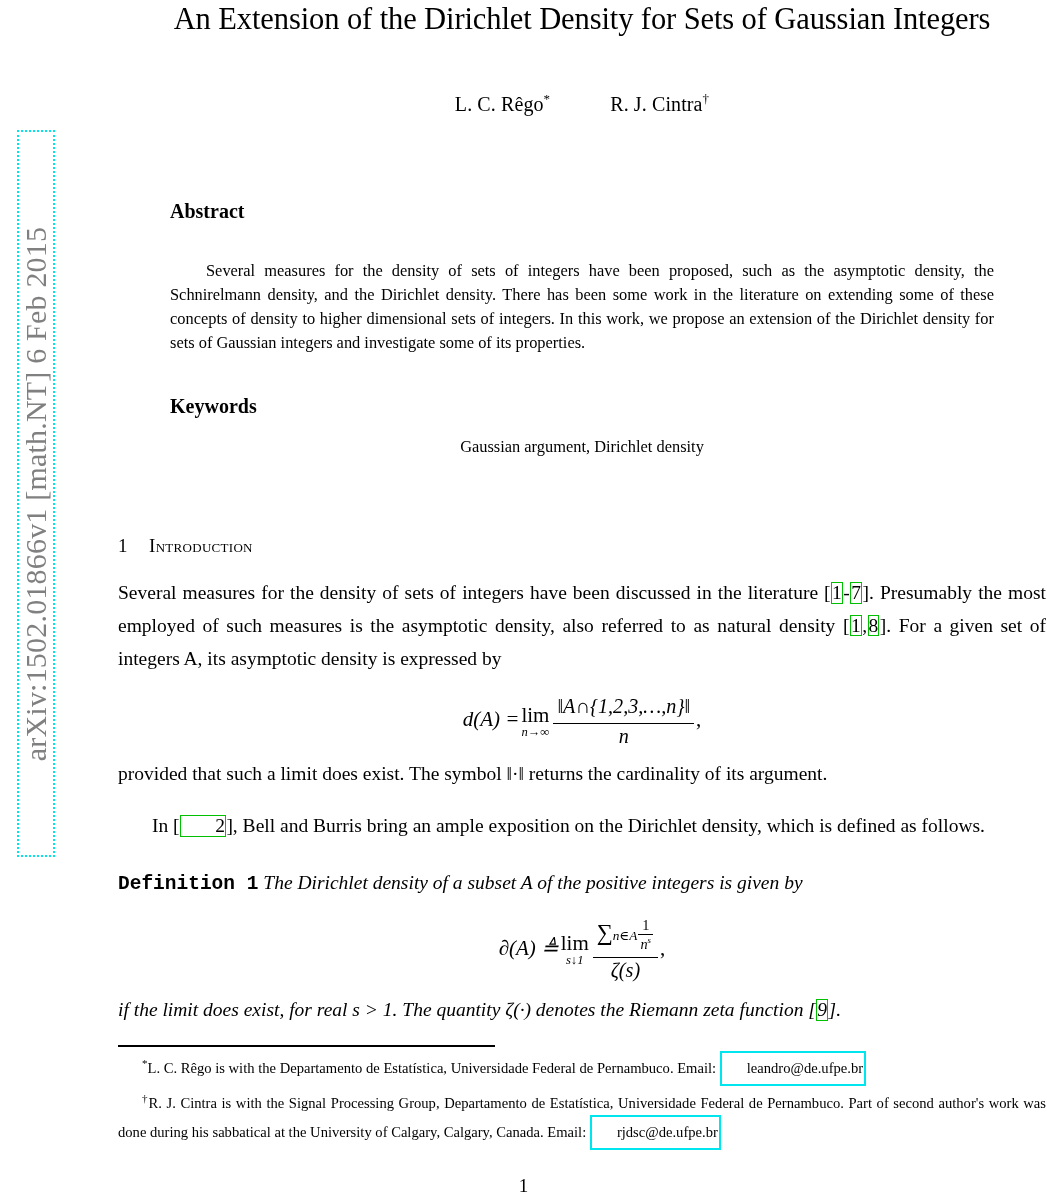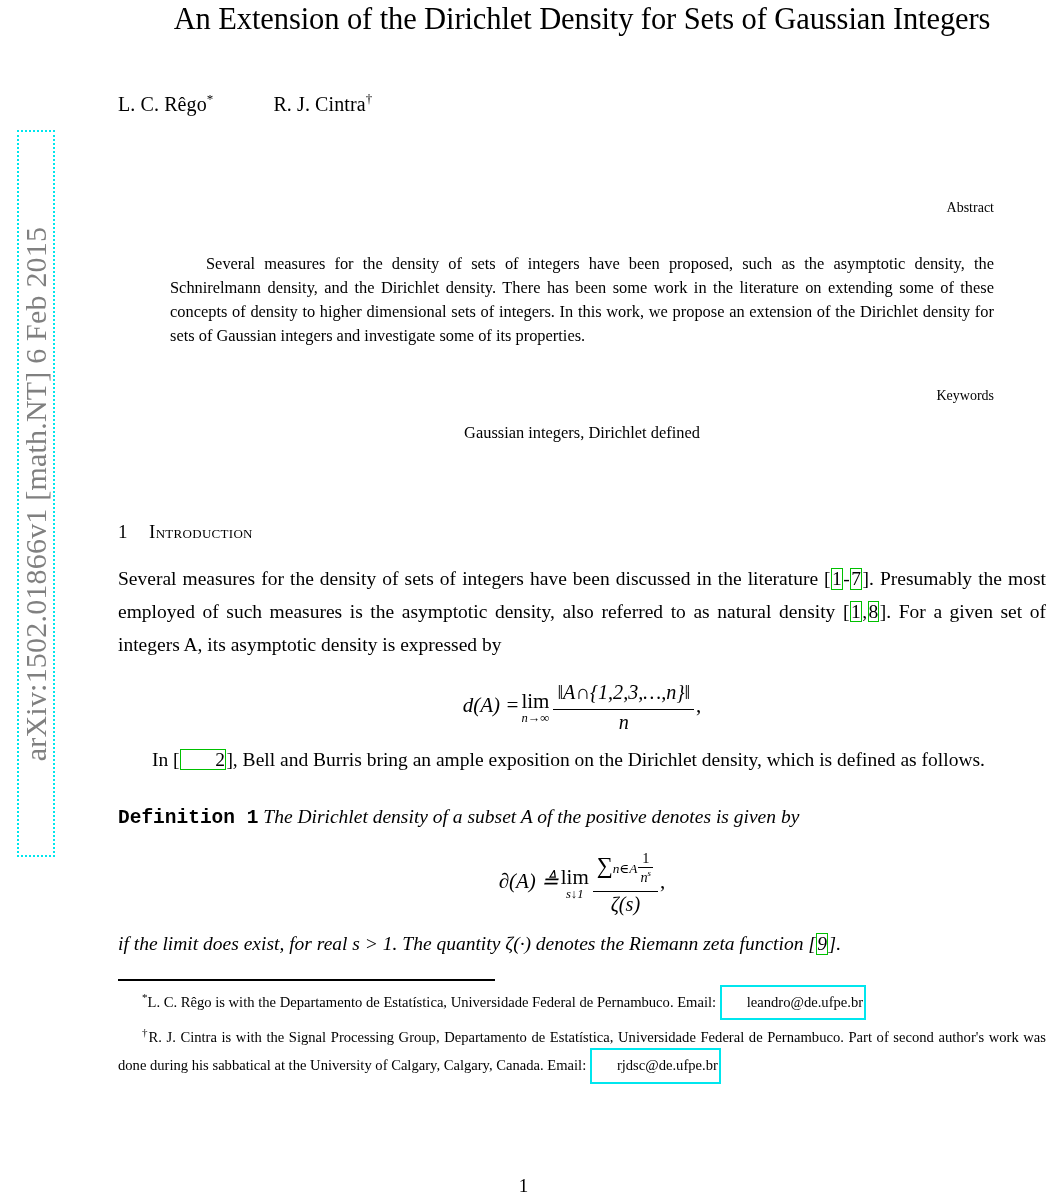--- a/index.html
+++ b/index.html
@@ -52,20 +52,21 @@
     font-size: 30.5px;
     text-align: center;
     margin: 0;
     padding-top: 2px;
     font-weight: normal;
     line-height: 1.15;
     letter-spacing: -0.1px;
   }
 
   #authors {
+    text-align: center;
     font-size: 20px;
     margin-top: 54px;
     letter-spacing: 0.1px;
   }
   #authors .author {
     display: inline-block;
   }
   #authors .gap {
     display: inline-block;
     width: 60px;
@@ -73,23 +74,23 @@
   .fn-mark {
     font-size: 13px;
     vertical-align: super;
   }
 
   
   #abstract-block {
     margin: 0 52px 0 52px;
   }
   .center-head {
-    text-align: right;
-    font-weight: normal;
-    font-size: 14px;
+    text-align: left;
+    font-weight: bold;
+    font-size: 20px;
   }
   #abstract-head { margin-top: 84px; }
   #abstract-body {
     margin-top: 36px;
     font-size: 16.4px;
     line-height: 1.47;
     text-align: justify;
     text-indent: 36px;
     hyphens: none;
   }
@@ -236,40 +237,41 @@
   <h1 id="title">An Extension of the Dirichlet Density for Sets of Gaussian Integers</h1>
 
   <div id="authors">
     <span class="author"><span>L. C. Rêgo</span><span class="fn-mark">*</span></span><span class="gap"></span><span class="author"><span>R. J. Cintra</span><span class="fn-mark">†</span></span>
   </div>
 
   <div id="abstract-block">
     <div id="abstract-head" class="center-head">Abstract</div>
     <div id="abstract-body">Several measures for the density of sets of integers have been proposed, such as the asymptotic density, the Schnirelmann density, and the Dirichlet density. There has been some work in the literature on extending some of these concepts of density to higher dimensional sets of integers. In this work, we propose an extension of the Dirichlet density for sets of Gaussian integers and investigate some of its properties.</div>
     <div id="keywords-head" class="center-head">Keywords</div>
-    <div id="keywords-body">Gaussian integers, Dirichlet defined</div>
+    <div id="keywords-body">Gaussian argument, Dirichlet density</div>
   </div>
 
   <div id="section-head">
     <span class="secnum">1</span>
     <span class="sectitle">Introduction</span>
   </div>
 
   <p class="para"><span>Several measures for the density of sets of integers have been discussed in the literature [</span><span class="cite-link">1</span><span>-</span><span class="cite-link">7</span><span>]. Presumably the most employed of such measures is the asymptotic density, also referred to as natural density [</span><span class="cite-link">1</span><span>,</span><span class="cite-link">8</span><span>]. For a given set of integers A, its asymptotic density is expressed by</span></p>
 
   <div class="eq">
     <span class="mi">d(A)  =</span><span class="lim"><span class="lim-op">lim</span><span class="lim-sub mi">n→∞</span></span><span class="frac"><span class="num mi">‖A∩{1,2,3,…,n}‖</span><span class="den mi">n</span></span><span>,</span>
   </div>
 
+  <p class="para tight">provided that such a limit does exist. The symbol ‖·‖ returns the cardinality of its argument.</p>
 
   <p class="para indent"><span>In [</span><span class="cite-link">2</span><span>], Bell and Burris bring an ample exposition on the Dirichlet density, which is defined as follows.</span></p>
 
   <div class="def-line">
     <span class="defname">Definition 1</span>
-    <span class="deftext">The Dirichlet density of a subset A of the positive denotes is given by</span>
+    <span class="deftext">The Dirichlet density of a subset A of the positive integers is given by</span>
   </div>
 
   <div class="eq">
     <span class="mi">∂(A)  ≜</span><span class="lim"><span class="lim-op">lim</span><span class="lim-sub mi">s↓1</span></span><span class="frac"><span class="num"><span class="bigsum">∑</span><span class="lim-sub mi" style="font-size:0.66em">n∈A</span><span class="sfrac"><span class="num">1</span><span class="den mi"><span>n</span><sup class="sup">s</sup></span></span></span><span class="den mi">ζ(s)</span></span><span>,</span>
   </div>
 
   <div class="after-def"><span>if the limit does exist, for real s &gt; 1. The quantity ζ(·) denotes the Riemann zeta function [</span><span class="cite-link">9</span><span>].</span></div>
 
   <hr id="footnote-rule">
 

